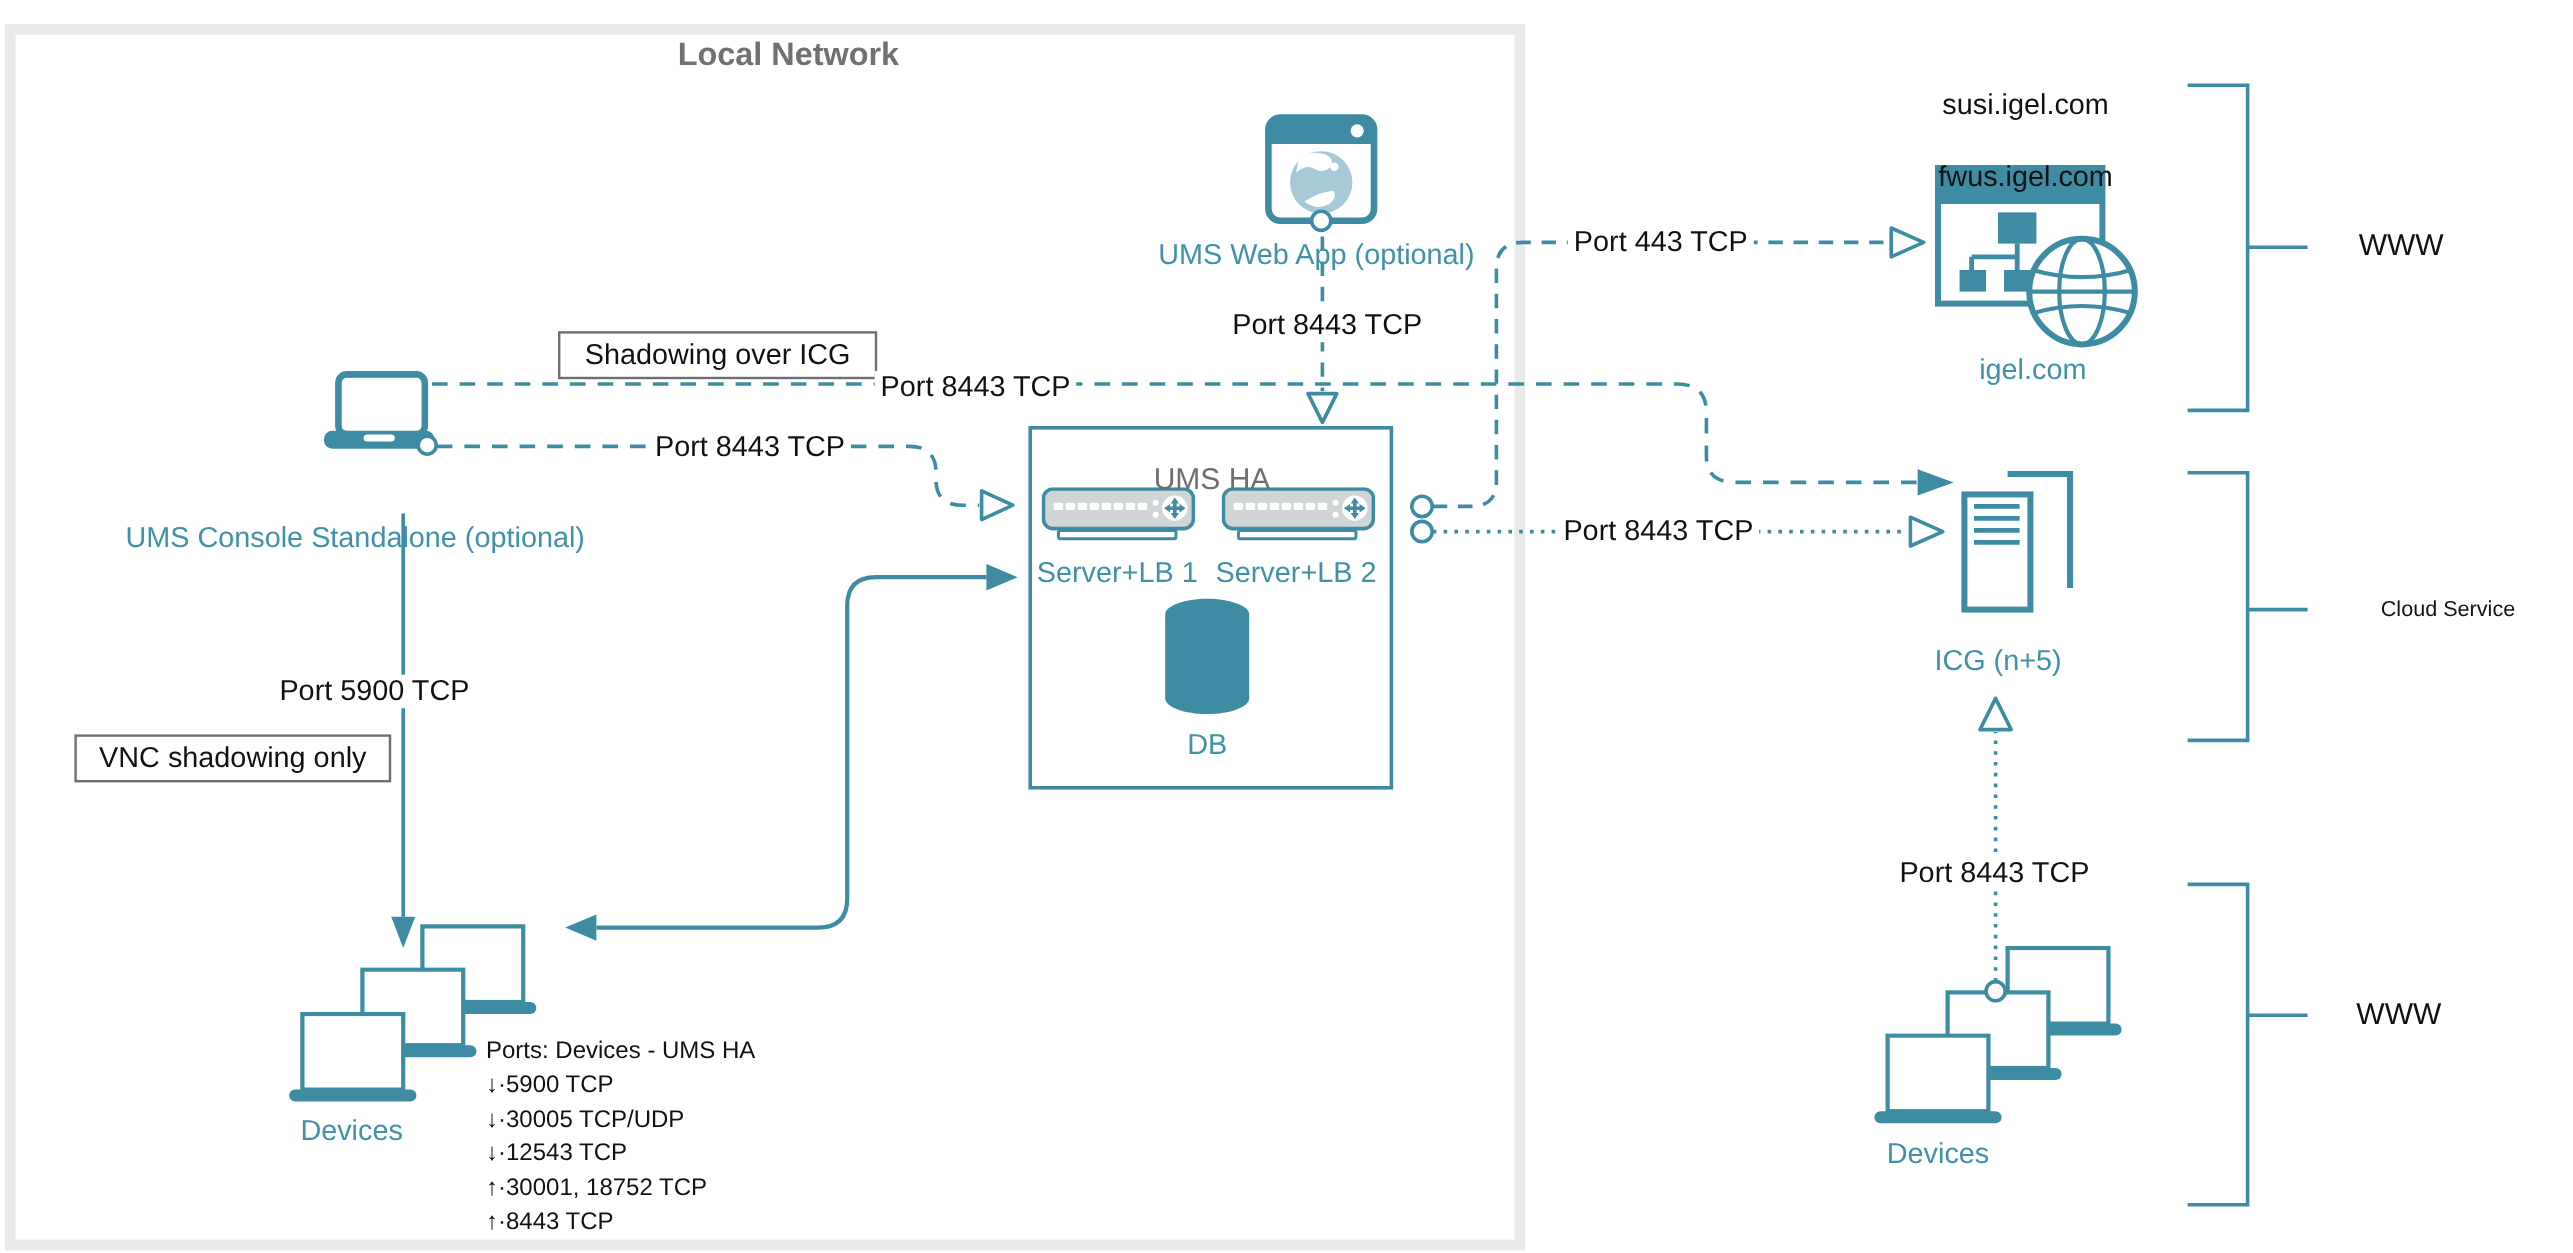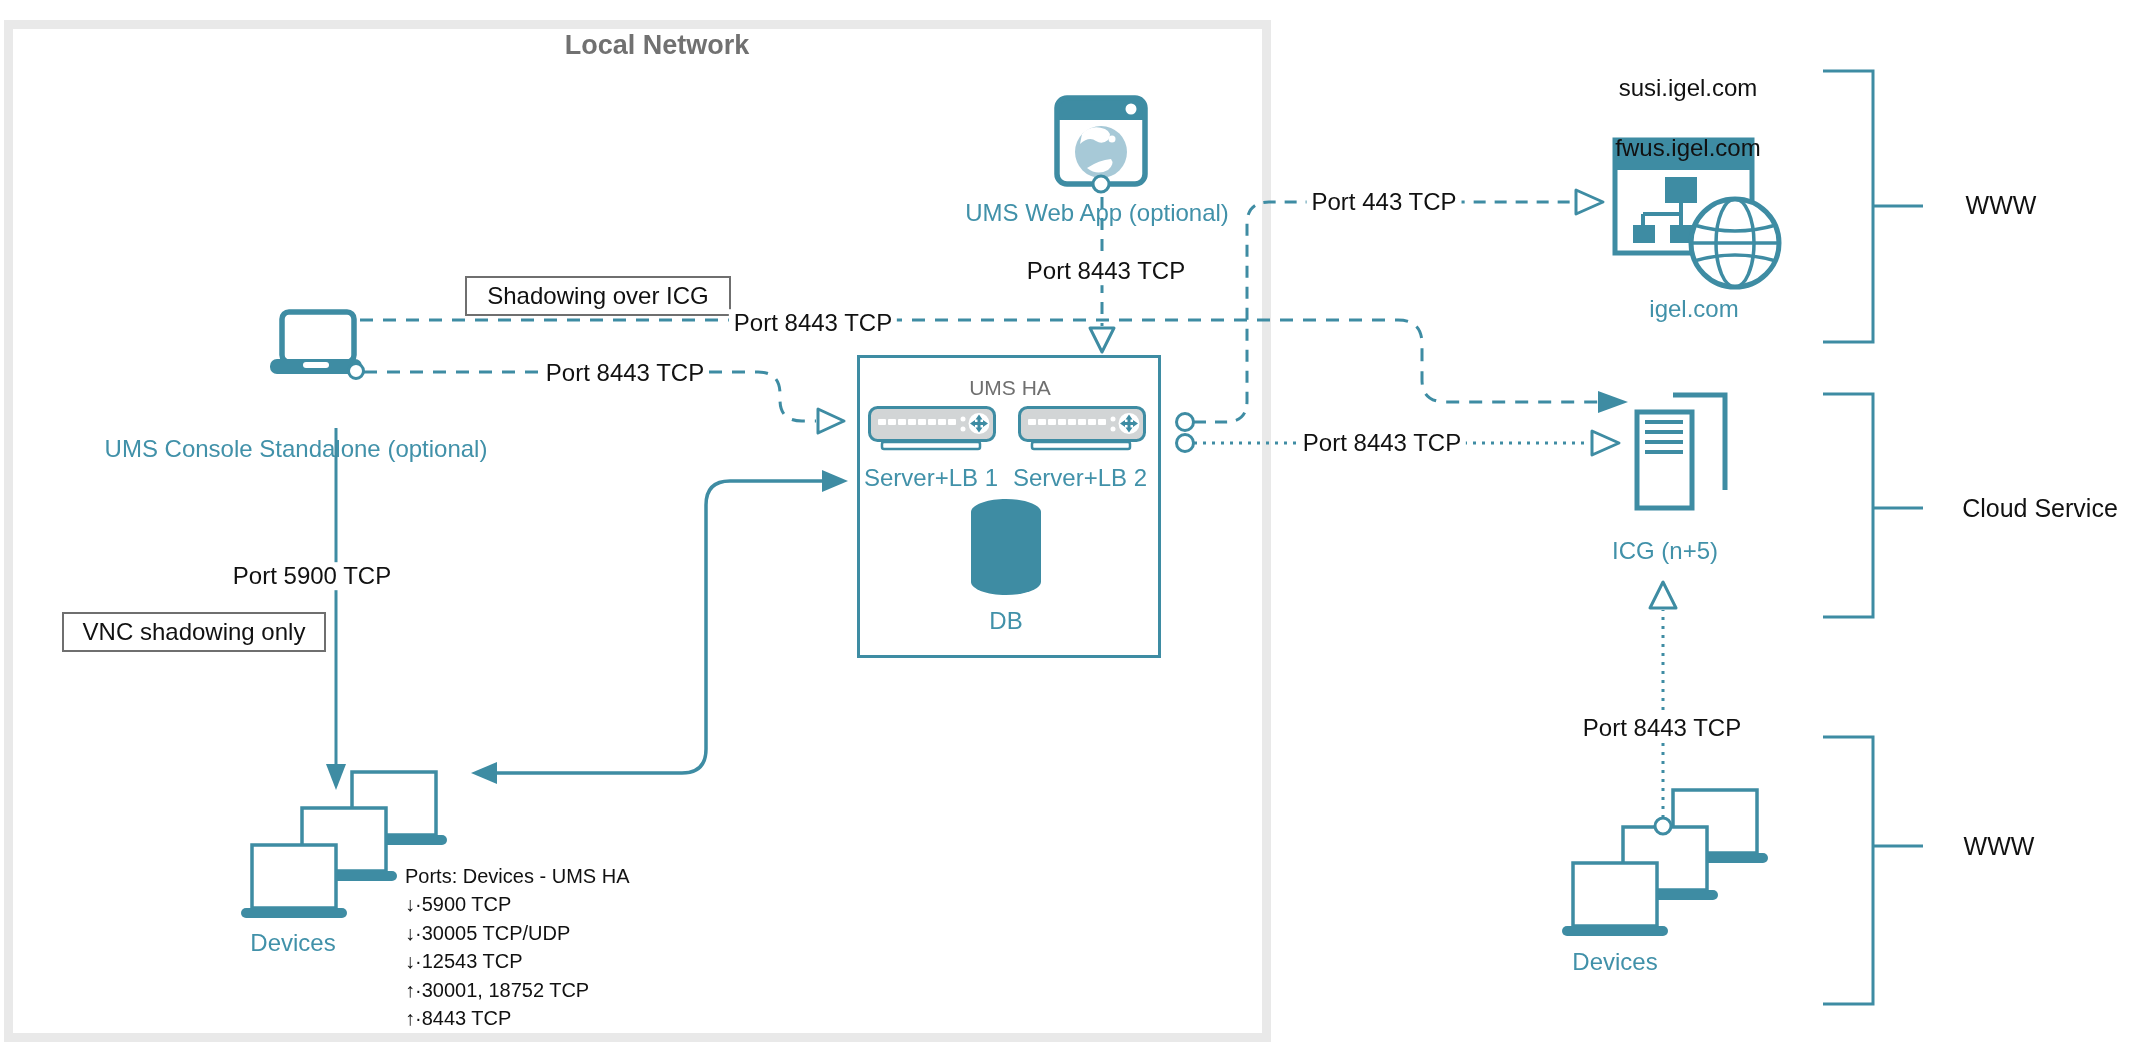--- a/index.html
+++ b/index.html
@@ -198,21 +198,21 @@
     <polygon points="1650,608 1676,608 1663,582" fill="#fff" stroke="#3e8ca3" stroke-width="3" stroke-linejoin="round"></polygon>
     <circle cx="1663" cy="826" r="8" fill="#fff" stroke="#3e8ca3" stroke-width="3"></circle>
 
     <path d="M1823,71 H1873 V342 H1823 M1873,206 H1923" fill="none" stroke="#3e8ca3" stroke-width="3"></path>
     <path d="M1823,394 H1873 V617 H1823 M1873,508 H1923" fill="none" stroke="#3e8ca3" stroke-width="3"></path>
     <path d="M1823,737 H1873 V1004 H1823 M1873,846 H1923" fill="none" stroke="#3e8ca3" stroke-width="3"></path>
   </svg>
 
   <div class="lbl bold" style="left:657px;top:46px;font-size:27px;color:#717171;">Local Network</div>
 
-  <div class="lbl gray" style="left:1010px;top:388px;font-size:21px;">UMS HA</div>
+  <div class="lbl gray" style="left:1010px;top:400px;font-size:25px;">UMS HA</div>
 
   <div class="lbl teal" style="left:296px;top:401px;margin-top:48px;">UMS Console Standalone (optional)</div>
   <div class="lbl teal" style="left:931px;top:478px;">Server+LB 1</div>
   <div class="lbl teal" style="left:1080px;top:478px;">Server+LB 2</div>
   <div class="lbl teal" style="left:1006px;top:621px;">DB</div>
   <div class="lbl teal" style="left:1097px;top:213px;">UMS Web App (optional)</div>
   <div class="lbl teal" style="left:1694px;top:309px;">igel.com</div>
   <div class="lbl teal" style="left:1665px;top:551px;">ICG (n+5)</div>
   <div class="lbl teal" style="left:293px;top:943px;">Devices</div>
   <div class="lbl teal" style="left:1615px;top:962px;">Devices</div>
@@ -234,16 +234,16 @@
   <div class="portslist">
     <div>Ports: Devices - UMS HA</div>
     <div>↓·5900 TCP</div>
     <div>↓·30005 TCP/UDP</div>
     <div>↓·12543 TCP</div>
     <div>↑·30001, 18752 TCP</div>
     <div>↑·8443 TCP</div>
   </div>
 
   <div class="lbl" style="left:2001px;top:205px;font-size:25px;">WWW</div>
-  <div class="lbl" style="left:2040px;top:508px;font-size:25px;">Cloud Service</div>
+  <div class="lbl" style="left:2040px;top:508px;font-size:18px;">Cloud Service</div>
   <div class="lbl" style="left:1999px;top:846px;font-size:25px;">WWW</div>
 
 </div>
 
 </body></html>

